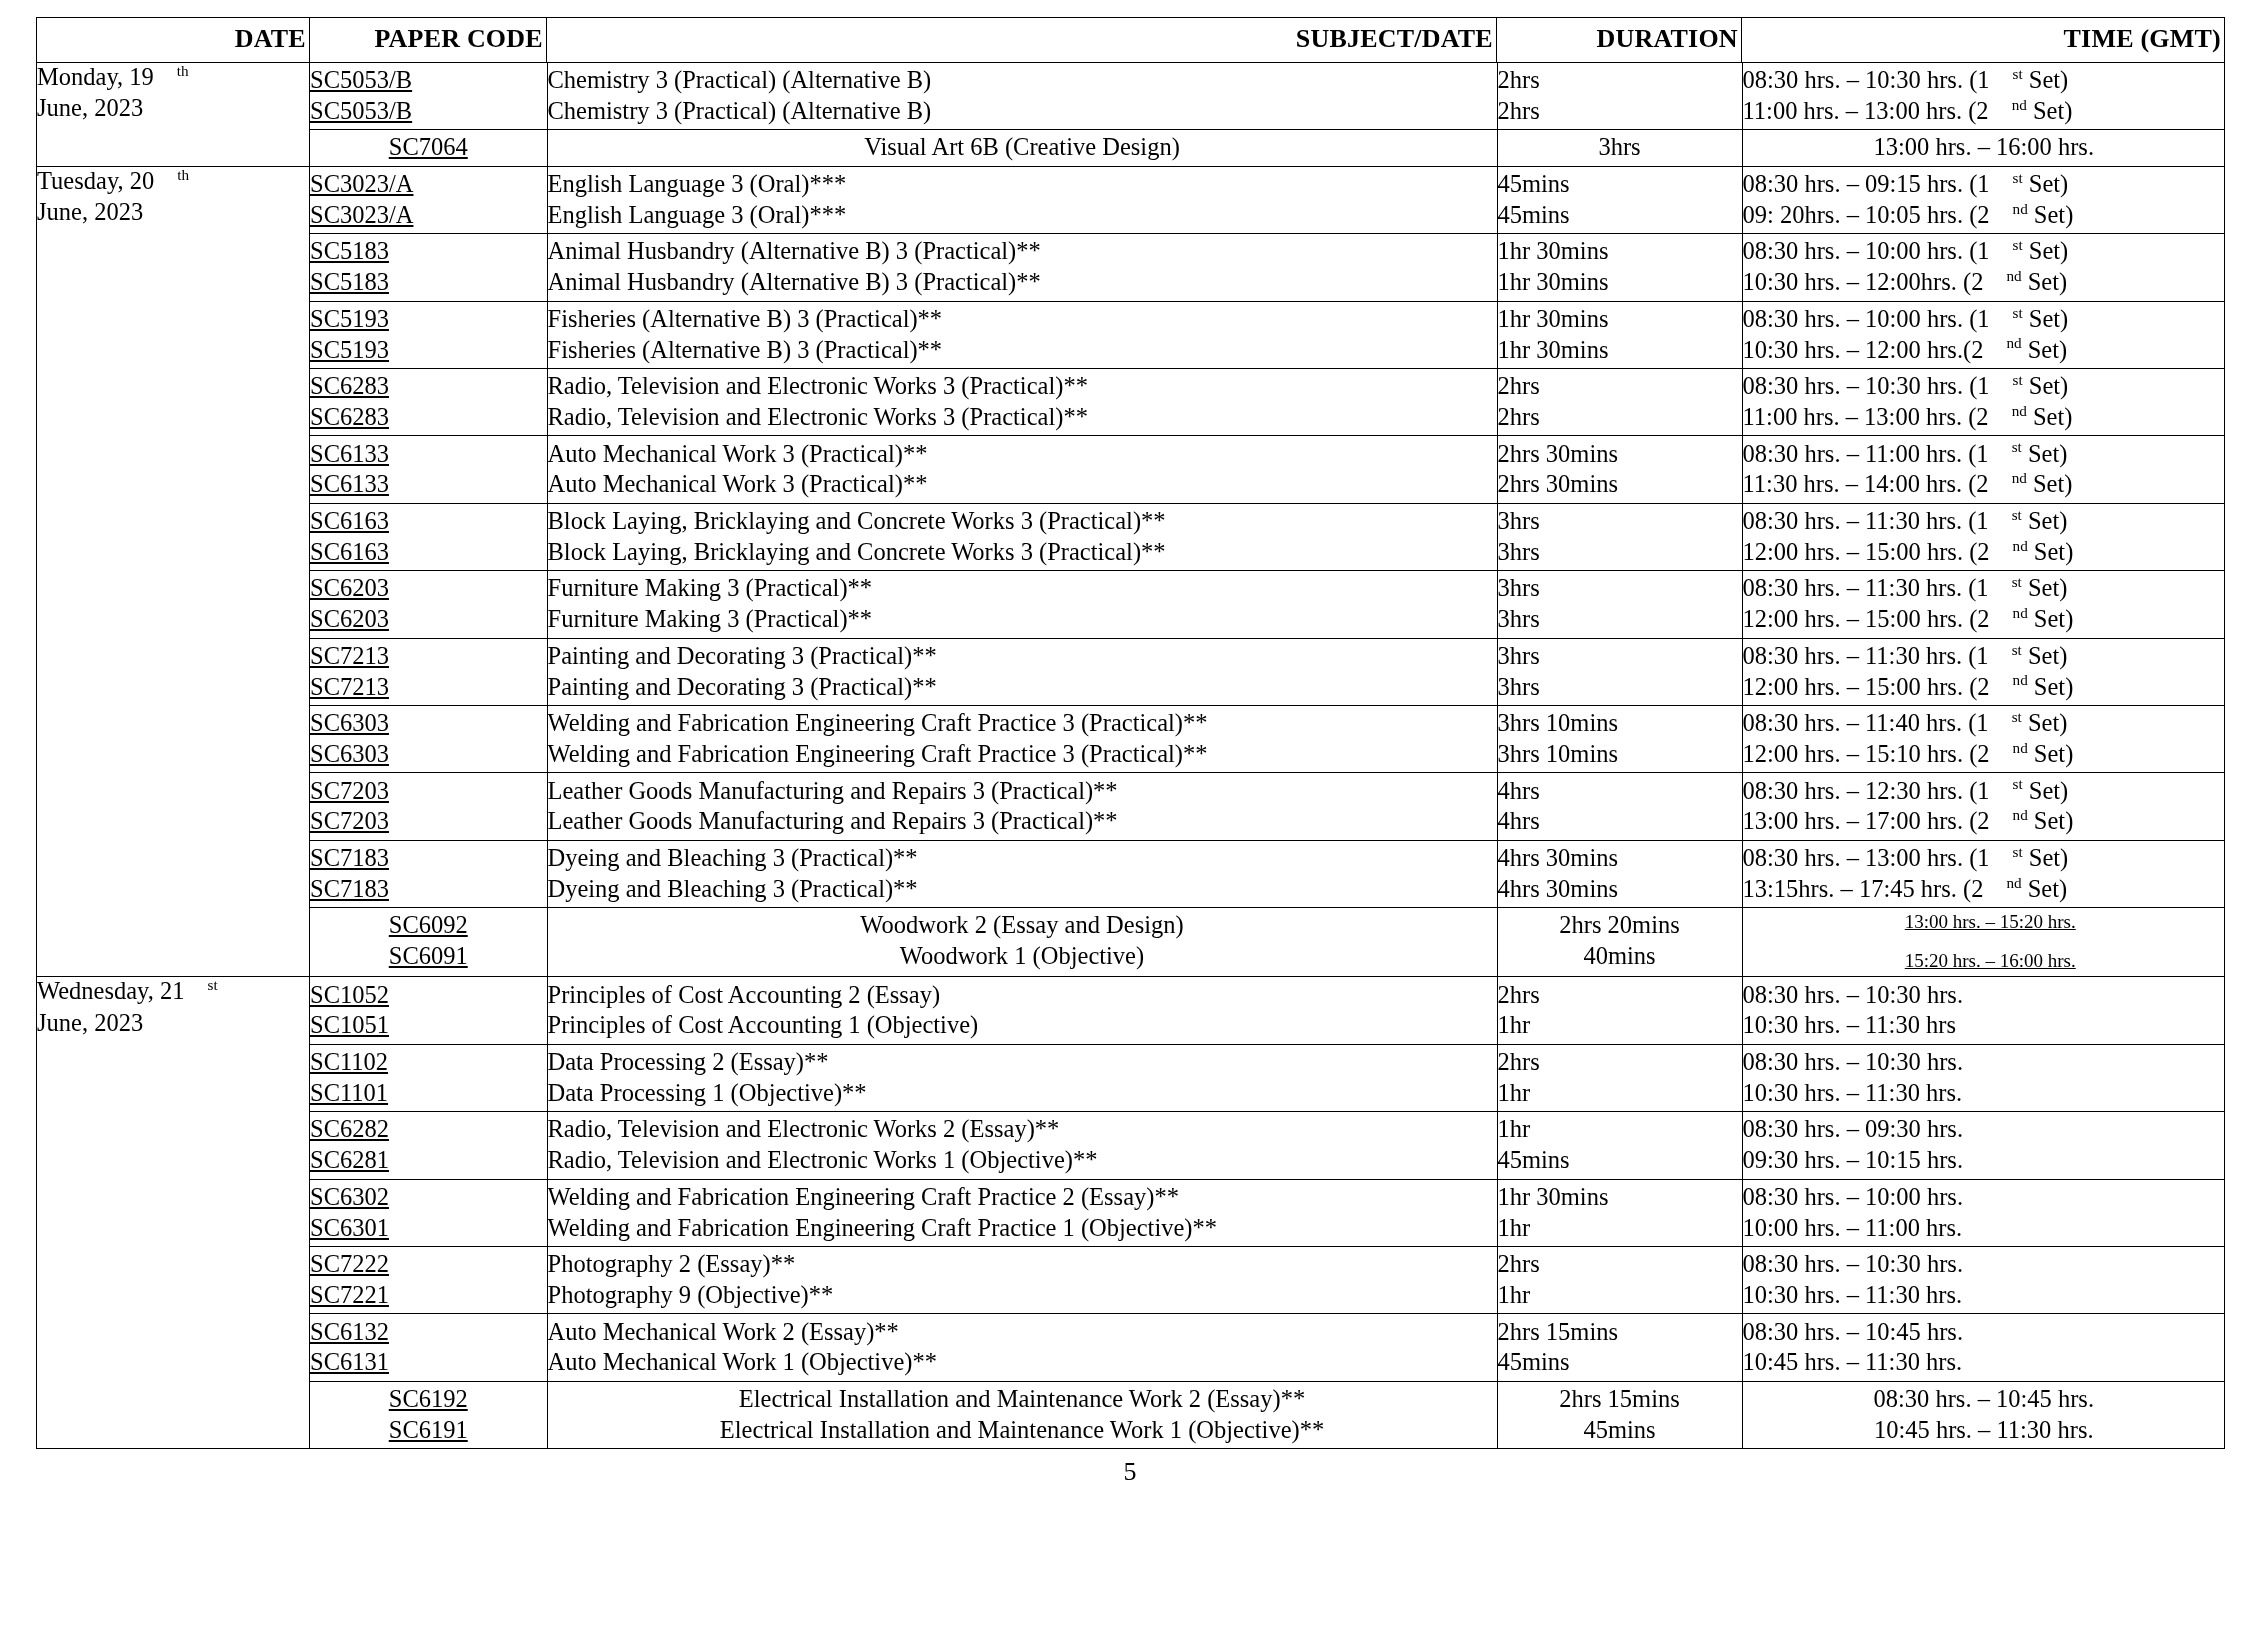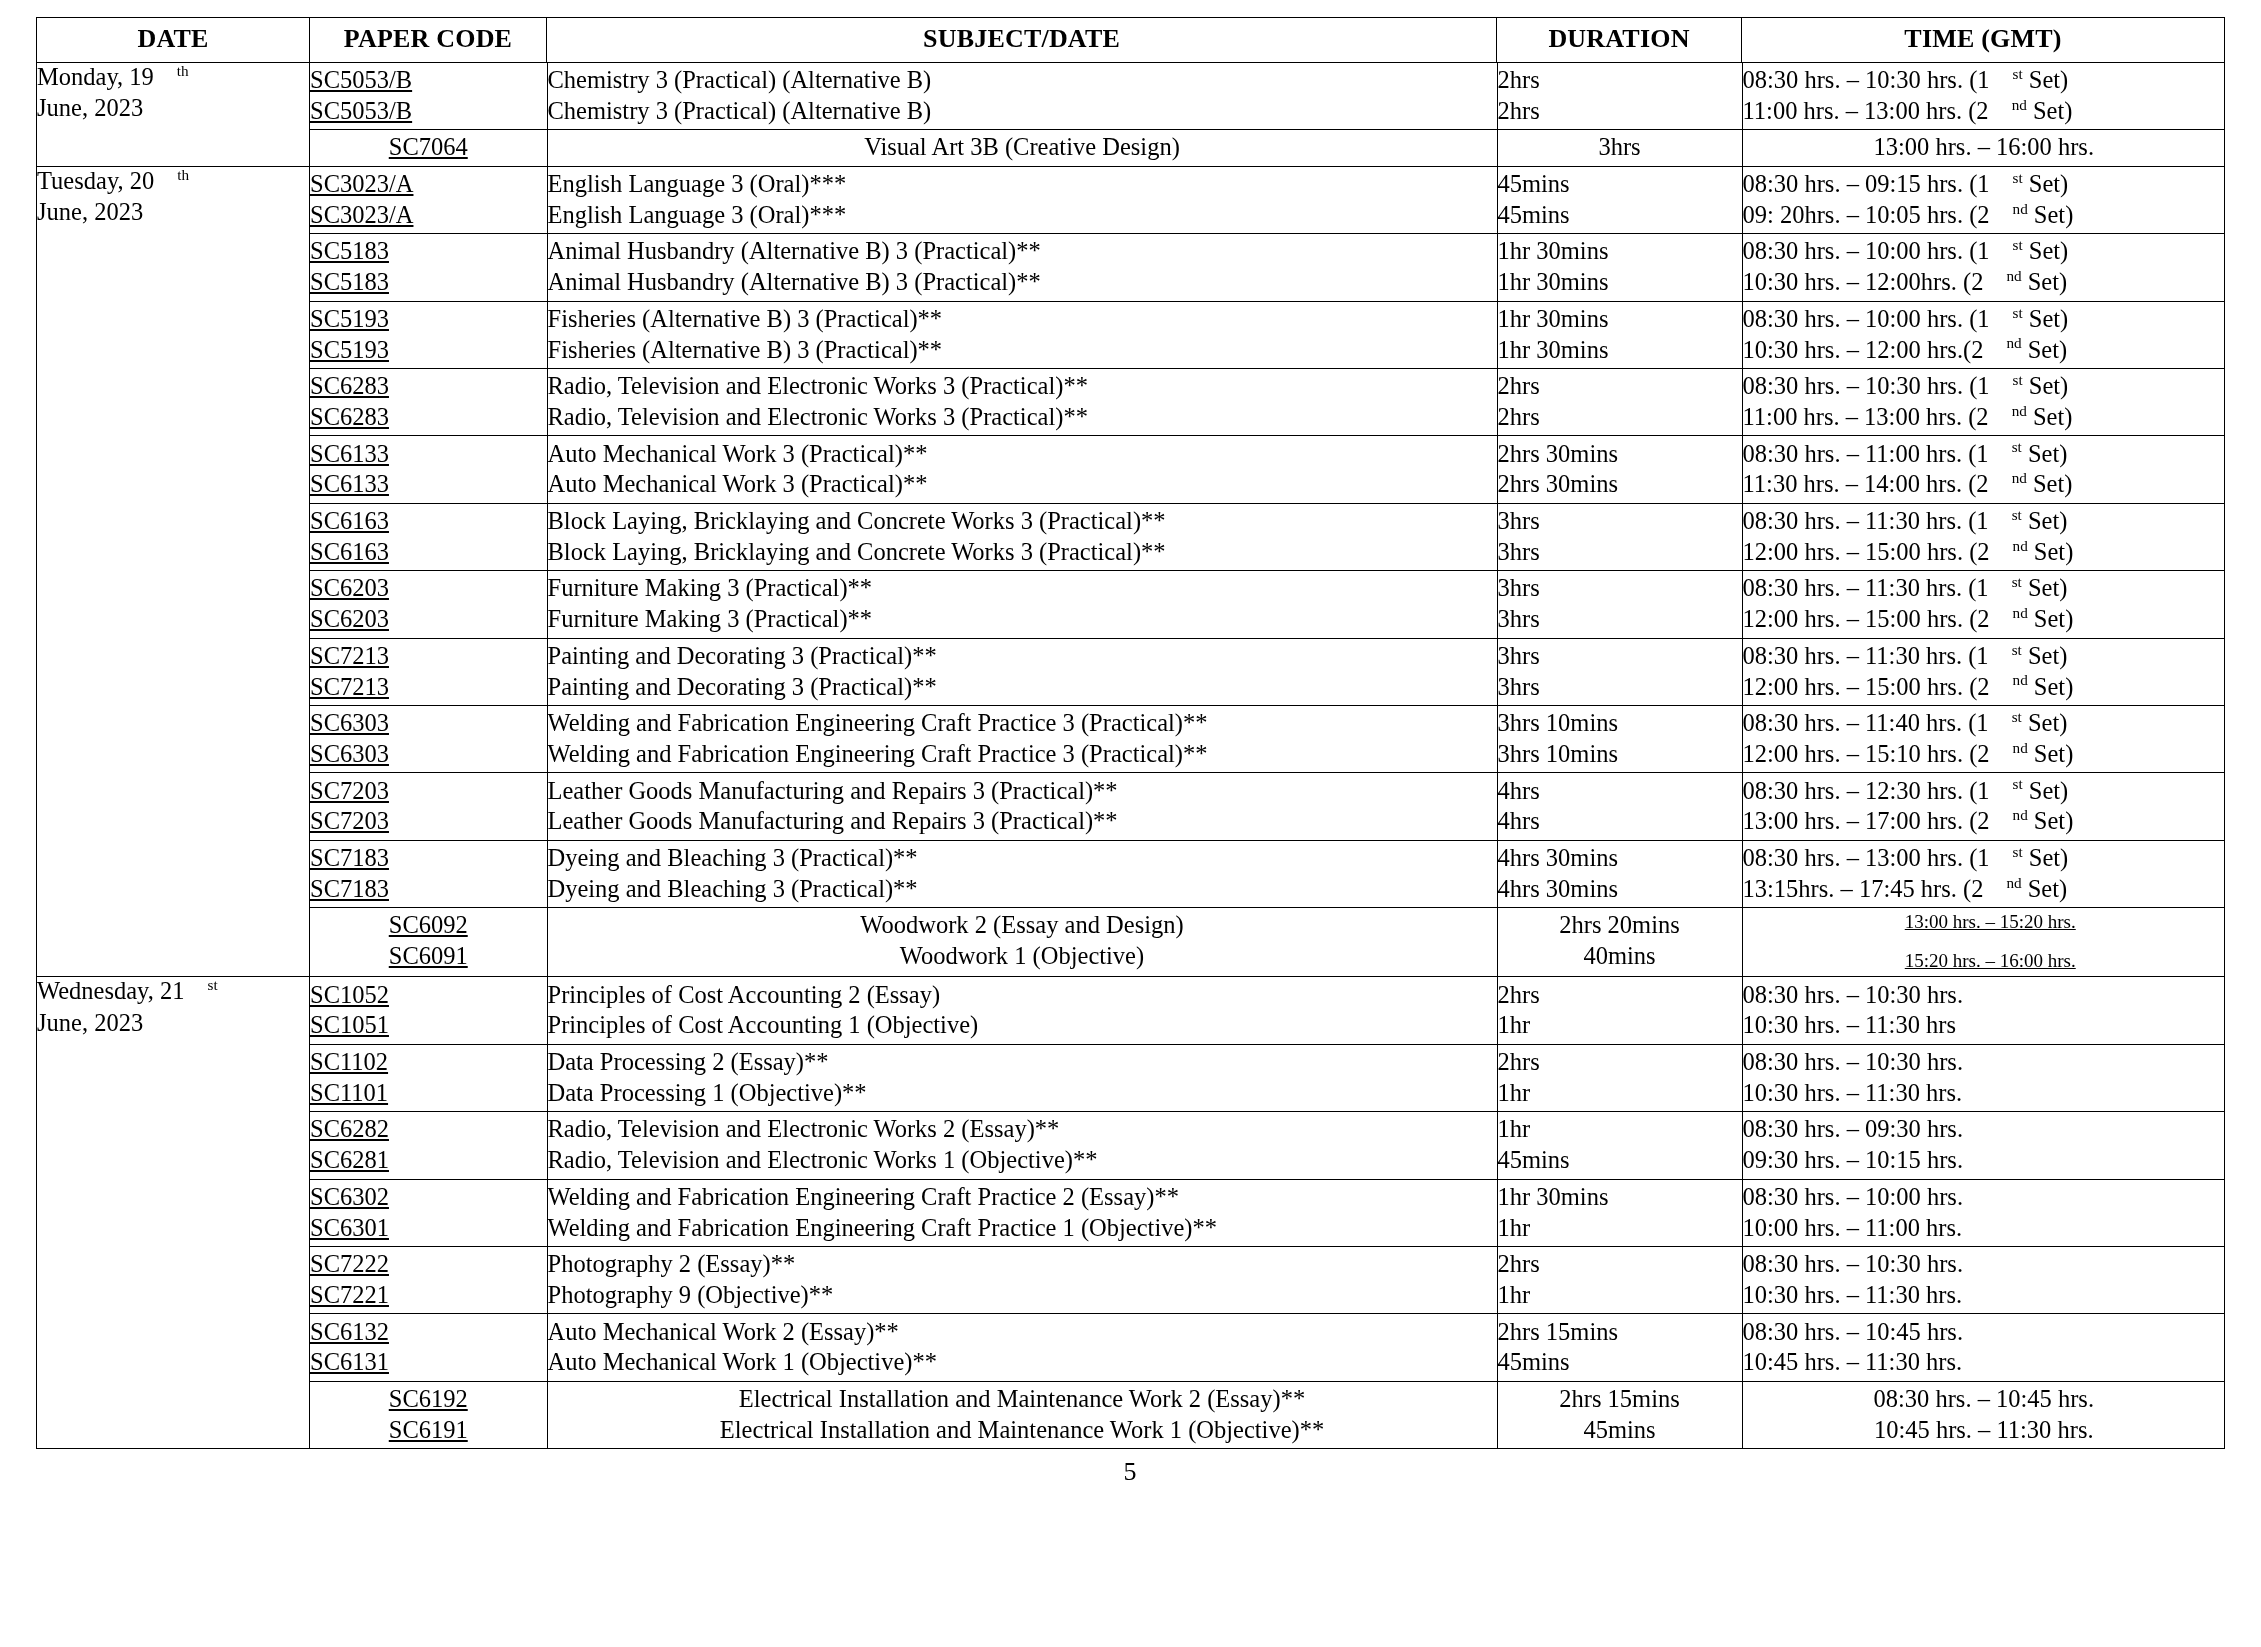--- a/index.html
+++ b/index.html
@@ -28,21 +28,21 @@
   }
   table.timetable col.c-date   { width: 273px; }
   table.timetable col.c-code   { width: 237px; }
   table.timetable col.c-subj   { width: 950px; }
   table.timetable col.c-dur    { width: 245px; }
   table.timetable col.c-time   { width: 483px; }
 
   table.timetable th {
     border: 1.6px solid #000;
     font-weight: bold;
-    text-align: center;
+    text-align: right;
     font-size: 26px;
     padding: 8px 3.2px 9.5px 3.2px;
     letter-spacing: 0.2px;
   }
   table.timetable td {
     border-left: 1.6px solid #000;
     border-right: 1.6px solid #000;
     vertical-align: top;
     padding: 0;
   }
@@ -159,21 +159,21 @@
                   <td class="cell-pad-time">
                     <span class="ln">08:30 hrs. – 10:30 hrs. (1<sup>st</sup> Set)</span>
                     <span class="ln">11:00 hrs. – 13:00 hrs. (2<sup>nd</sup> Set)</span>
                   </td>
                 </tr>
                 <tr>
                   <td class="cell-pad-l">
                     <span class="ln">SC7064</span>
                   </td>
                   <td class="cell-pad-subj">
-                    <span class="ln">Visual Art 3B (Creative Design)</span>
+                    <span class="ln">Visual Art 6B (Creative Design)</span>
                   </td>
                   <td class="cell-pad-dur">
                     <span class="ln">3hrs</span>
                   </td>
                   <td class="cell-pad-time">
                     <span class="ln">13:00 hrs. – 16:00 hrs.</span>
                   </td>
                 </tr>
               </tbody>
             </table>

